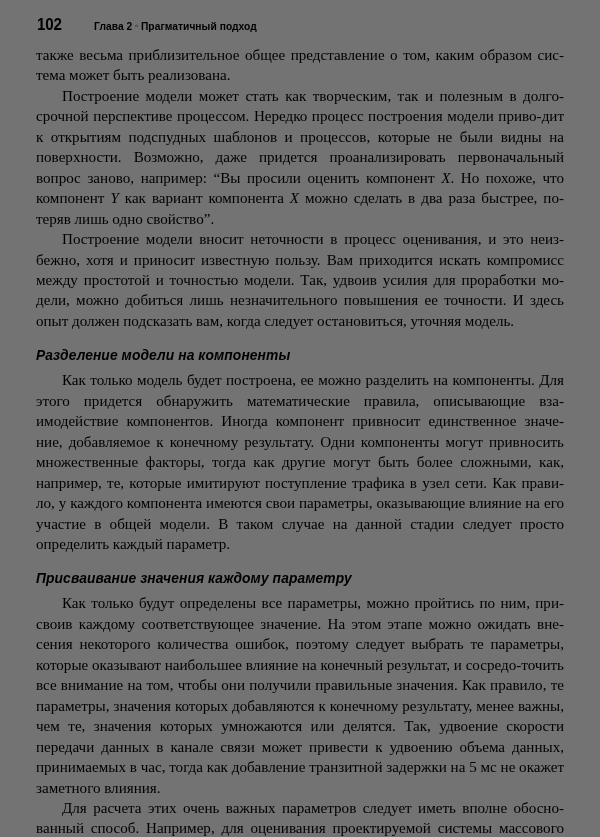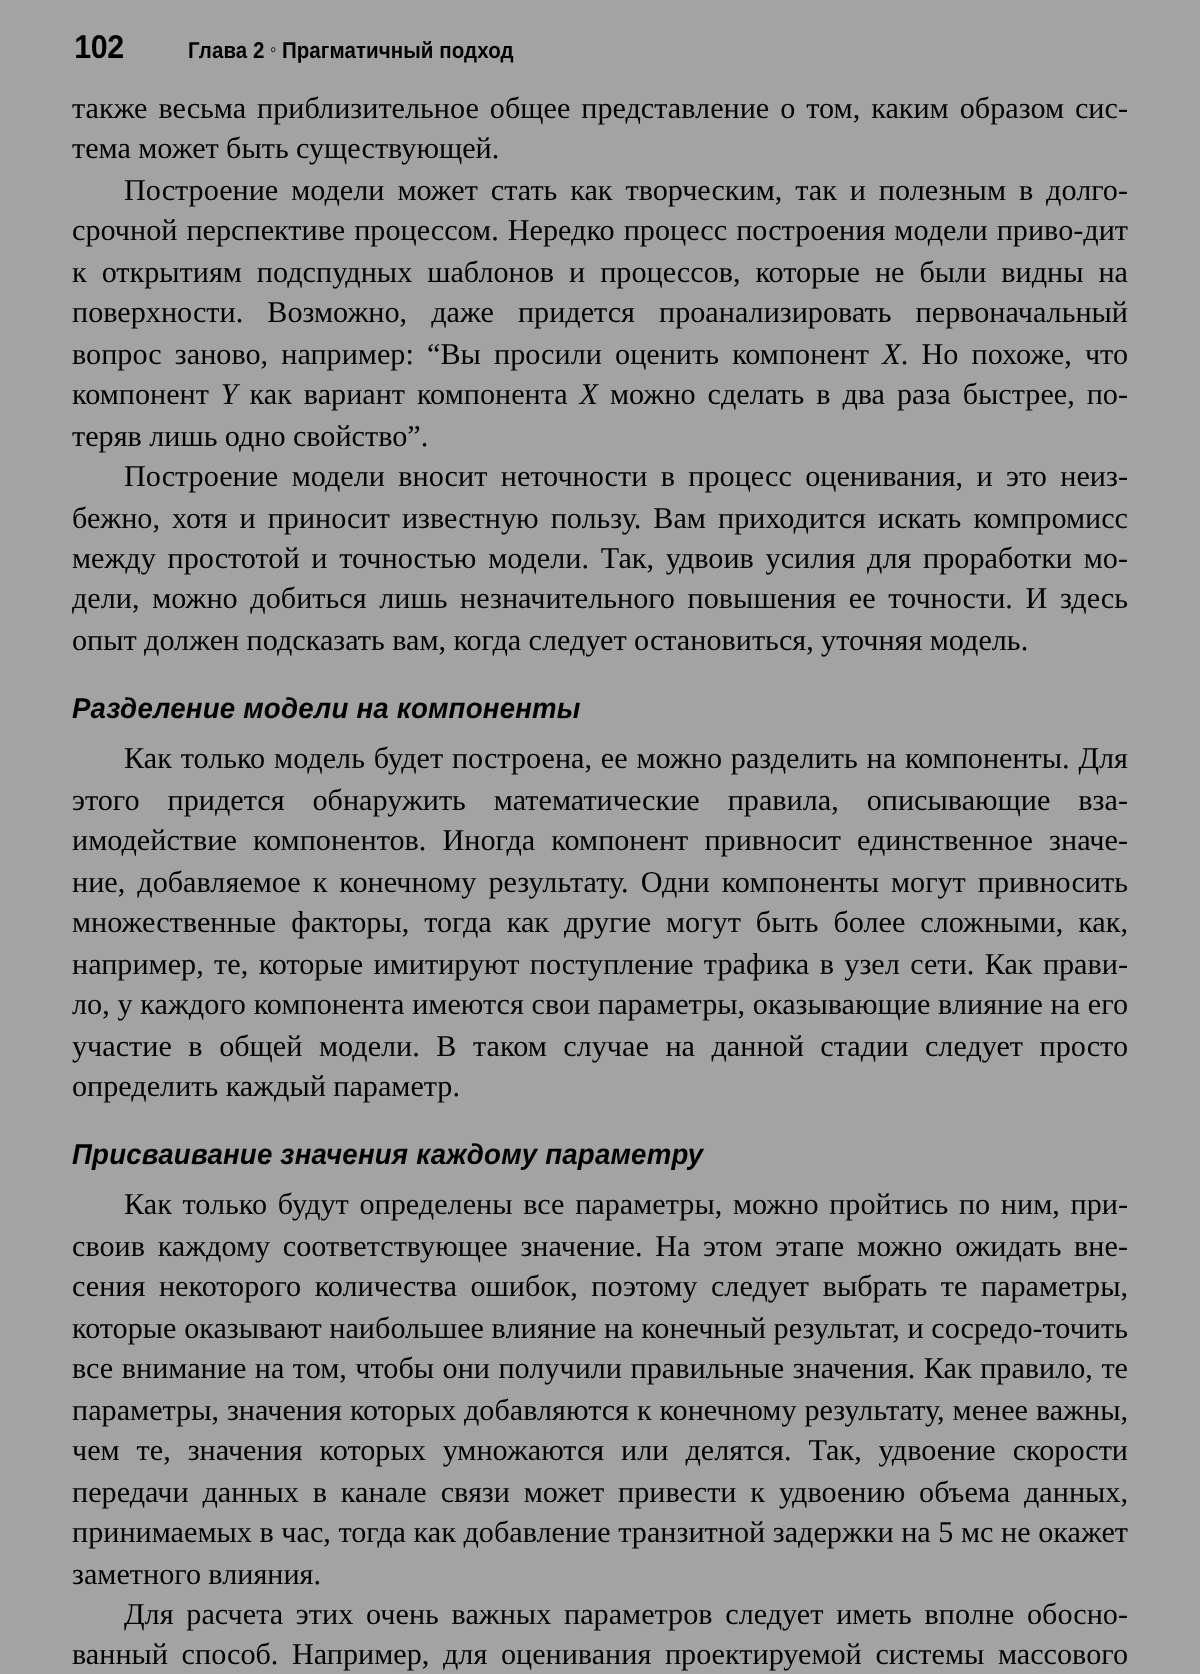--- a/index.html
+++ b/index.html
@@ -10,21 +10,21 @@
   body {
     font-family: "Liberation Serif", "DejaVu Serif", serif;
     color: #000000;
     -webkit-font-smoothing: antialiased;
   }
 
   .page {
     position: relative;
     width: 600px;
     height: 837px;
-    background: #a3a3a3;
+    background: #737373;
     overflow: hidden;
     box-sizing: border-box;
   }
 
   
   .running-header {
     position: absolute;
     left: 36px;
     top: 15px;
     width: 528px;
@@ -114,21 +114,21 @@
 
   <div class="running-header">
     <span class="folio">102</span>
     <span class="header-title">
       <span>Глава 2</span><span class="header-sep">◦</span><span>Прагматичный подход</span>
     </span>
   </div>
 
   <div class="column">
 
-    <p class="body noindent">также весьма приблизительное общее представление о том, каким образом сис-тема может быть существующей.</p>
+    <p class="body noindent">также весьма приблизительное общее представление о том, каким образом сис-тема может быть реализована.</p>
 
     <p class="body"><span>Построение модели может стать как творческим, так и полезным в долго-срочной перспективе процессом. Нередко процесс построения модели приво-дит к открытиям подспудных шаблонов и процессов, которые не были видны на поверхности. Возможно, даже придется проанализировать первоначальный вопрос заново, например: “Вы просили оценить компонент </span><var class="mathvar">X</var><span>. Но похоже, что компонент </span><var class="mathvar">Y</var><span> как вариант компонента </span><var class="mathvar">X</var><span> можно сделать в два раза быстрее, по-теряв лишь одно свойство”.</span></p>
 
     <p class="body">Построение модели вносит неточности в процесс оценивания, и это неиз-бежно, хотя и приносит известную пользу. Вам приходится искать компромисс между простотой и точностью модели. Так, удвоив усилия для проработки мо-дели, можно добиться лишь незначительного повышения ее точности. И здесь опыт должен подсказать вам, когда следует остановиться, уточняя модель.</p>
 
     <div class="gap-before-head"></div>
     <h2 class="subhead">Разделение модели на компоненты</h2>
     <div class="gap-after-head"></div>
 
     <p class="body">Как только модель будет построена, ее можно разделить на компоненты. Для этого придется обнаружить математические правила, описывающие вза-имодействие компонентов. Иногда компонент привносит единственное значе-ние, добавляемое к конечному результату. Одни компоненты могут привносить множественные факторы, тогда как другие могут быть более сложными, как, например, те, которые имитируют поступление трафика в узел сети. Как прави-ло, у каждого компонента имеются свои параметры, оказывающие влияние на его участие в общей модели. В таком случае на данной стадии следует просто определить каждый параметр.</p>

